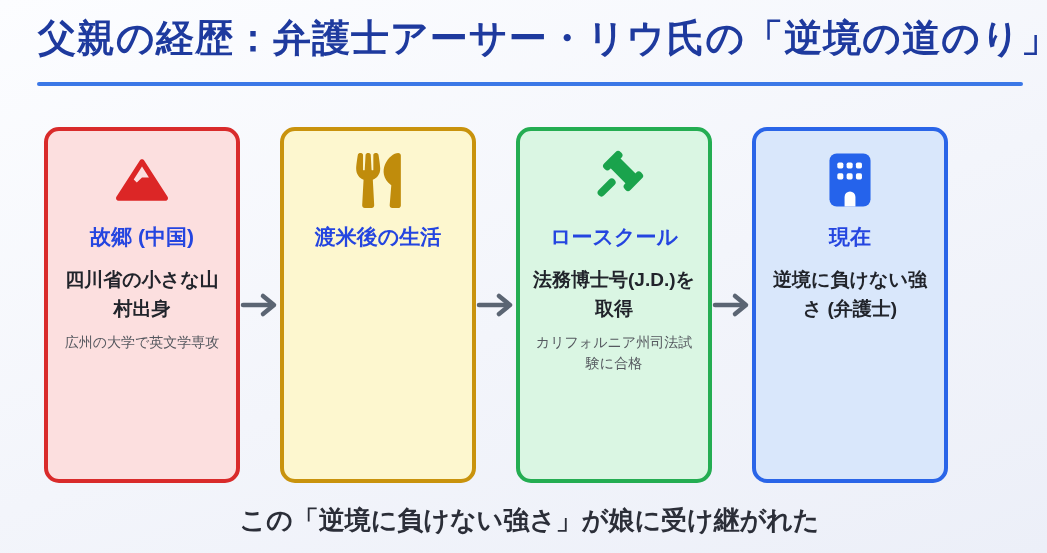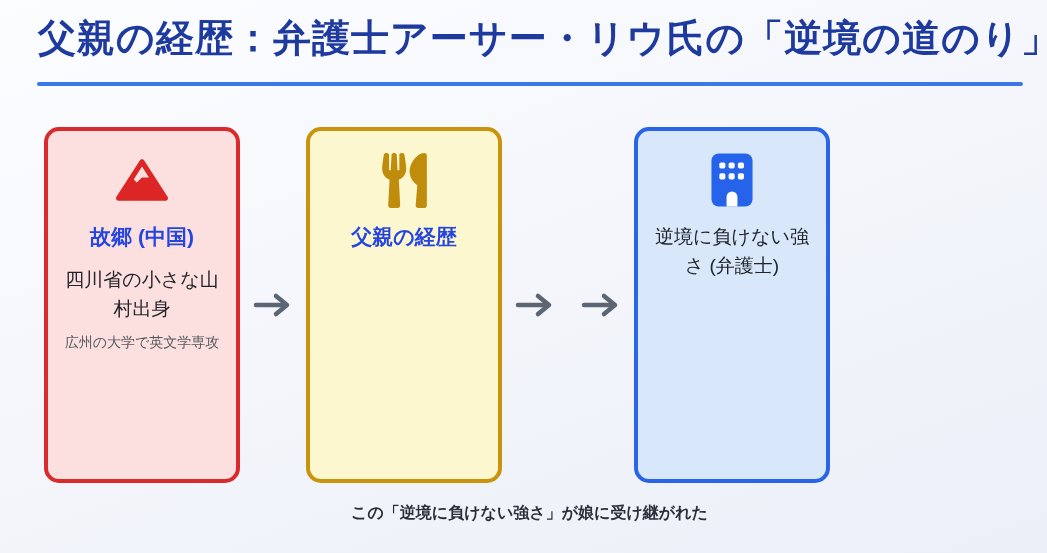--- a/index.html
+++ b/index.html
@@ -52,42 +52,42 @@
   }
   .card-icon svg { overflow: visible; }
   .card-heading {
     font-size: 21px;
     font-weight: bold;
     color: var(--heading-blue, #2445e0);
     margin-bottom: 15px;
   }
   .card-main {
     font-size: 19px;
-    font-weight: normal;
+    font-weight: bold;
     line-height: 1.5;
     color: var(--body-text, #21242b);
     margin-bottom: 9px;
   }
   .card-sub {
     font-size: 14px;
     line-height: 1.5;
     color: var(--sub-text, #55585f);
   }
   .flow-arrow {
     flex: 1 1 auto;
     display: flex;
     align-items: center;
     justify-content: center;
   }
   .caption {
     position: absolute;
     left: 36px; top: 503px;
     width: 987px;
     text-align: center;
-    font-size: 16px;
+    font-size: 26px;
     font-weight: bold;
     color: var(--caption-text, #2b2e38);
   }
 </style>
 </head>
 <body style="--body-text: #21242b; --sub-text: #55585f; --caption-text: #2b2e38; --heading-blue: #2445e0; --title-color: #1e3a9e;">
 
 <h1 class="page-title">父親の経歴：弁護士アーサー・リウ氏の「逆境の道のり」</h1>
 <div class="title-underline" style="background: rgb(59, 120, 231);"></div>
 
@@ -110,30 +110,45 @@
         <path d="M23 4 L34 13 L23 22"></path>
     </svg>
   </div>
 
   <div class="card" style="--card-border: #c9930d; --card-bg: #fdf7cf; --icon-color: #c08c0c;">
     <div class="card-icon">
       <svg width="45" height="55" viewBox="0 0 416 512" fill="currentColor" aria-hidden="true">
         <path d="M207.9 15.2c.8 4.7 16.1 94.5 16.1 128.8 0 52.3-27.8 89.6-68.9 104.6L168 486.7c.7 13.7-10.2 25.3-24 25.3H80c-13.7 0-24.7-11.5-24-25.3l12.9-238.1C27.7 233.6 0 196.2 0 144 0 109.6 15.3 19.9 16.1 15.2 19.3-5.1 61.4-5.4 64 16.3v141.2c1.3 3.4 15.1 3.2 16 0 1.4-25.3 7.9-139.2 8-141.8 3.3-20.8 44.7-20.8 47.9 0 .2 2.7 6.6 116.5 8 141.8.9 3.2 14.8 3.4 16 0V16.3c2.6-21.6 44.8-21.4 48-1.1zm119.2 285.7l-15 185.1c-1.2 14 9.9 26 23.9 26h56c13.3 0 24-10.7 24-24V24c0-13.3-10.7-24-24-24-82.5 0-221.4 178.5-64.9 300.9z"></path>
       </svg>
     </div>
-    <div class="card-heading">父親の経歴</div>
+    <div class="card-heading">渡米後の生活</div>
   </div>
 
   <div class="flow-arrow">
     <svg width="40" height="26" viewBox="0 0 40 26" fill="none" stroke="currentColor" stroke-width="4.5" stroke-linecap="round" stroke-linejoin="round" aria-hidden="true">
       <path d="M3 13 H33"></path>
         <path d="M23 4 L34 13 L23 22"></path>
     </svg>
   </div>
 
+  <div class="card" style="--card-border: #24ad52; --card-bg: #daf6e3; --icon-color: #1aa34c;">
+    <div class="card-icon">
+      <svg width="56" height="56" viewBox="0 0 48 48" fill="currentColor" aria-hidden="true">
+        <g transform="rotate(45 24 24)">
+          <rect x="13" y="7" width="22" height="12" rx="2.5"></rect>
+          <rect x="8" y="3" width="7" height="20" rx="3"></rect>
+          <rect x="33" y="3" width="7" height="20" rx="3"></rect>
+          <rect x="20.8" y="23.5" width="6.5" height="19" rx="3.2"></rect>
+        </g>
+      </svg>
+    </div>
+    <div class="card-heading">ロースクール</div>
+    <div class="card-main">法務博士号(J.D.)を取得</div>
+    <div class="card-sub">カリフォルニア州司法試験に合格</div>
+  </div>
 
   <div class="flow-arrow">
     <svg width="40" height="26" viewBox="0 0 40 26" fill="none" stroke="currentColor" stroke-width="4.5" stroke-linecap="round" stroke-linejoin="round" aria-hidden="true">
       <path d="M3 13 H33"></path>
         <path d="M23 4 L34 13 L23 22"></path>
     </svg>
   </div>
 
   <div class="card" style="--card-border: #2a65e8; --card-bg: #d9e7fb; --icon-color: #2563eb;">
     <div class="card-icon">
@@ -141,18 +156,19 @@
         <rect x="7" y="2" width="34" height="44" rx="6" fill="currentColor"></rect>
         <rect x="13.5" y="9.5" width="5" height="5" rx="1.4" fill="#ffffff"></rect>
         <rect x="21.2" y="9.5" width="5" height="5" rx="1.4" fill="#ffffff"></rect>
         <rect x="28.9" y="9.5" width="5" height="5" rx="1.4" fill="#ffffff"></rect>
         <rect x="13.5" y="18.5" width="5" height="5" rx="1.4" fill="#ffffff"></rect>
         <rect x="21.2" y="18.5" width="5" height="5" rx="1.4" fill="#ffffff"></rect>
         <rect x="28.9" y="18.5" width="5" height="5" rx="1.4" fill="#ffffff"></rect>
         <path d="M19.5 46 v-8 a4.5 4.5 0 0 1 9 0 v8 z" fill="#ffffff"></path>
       </svg>
     </div>
+    <div class="card-heading">現在</div>
     <div class="card-main">逆境に負けない強さ (弁護士)</div>
   </div>
 
 </div>
 
 <div class="caption">この「逆境に負けない強さ」が娘に受け継がれた</div>
 
 </body></html>

